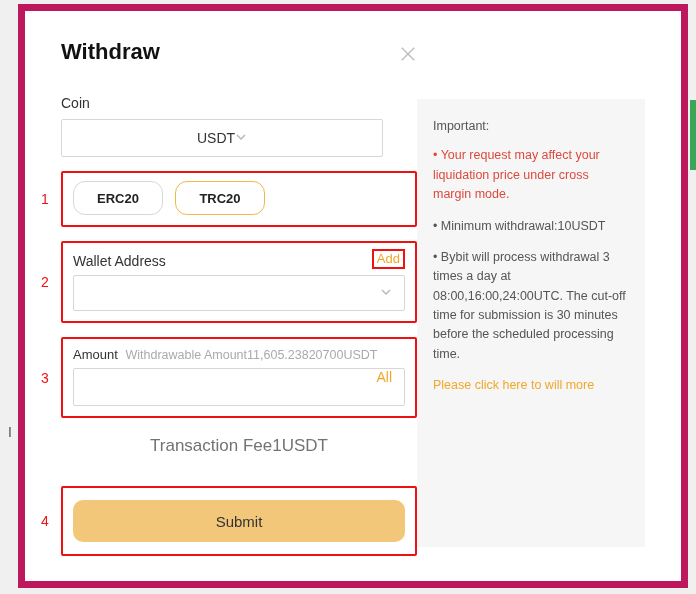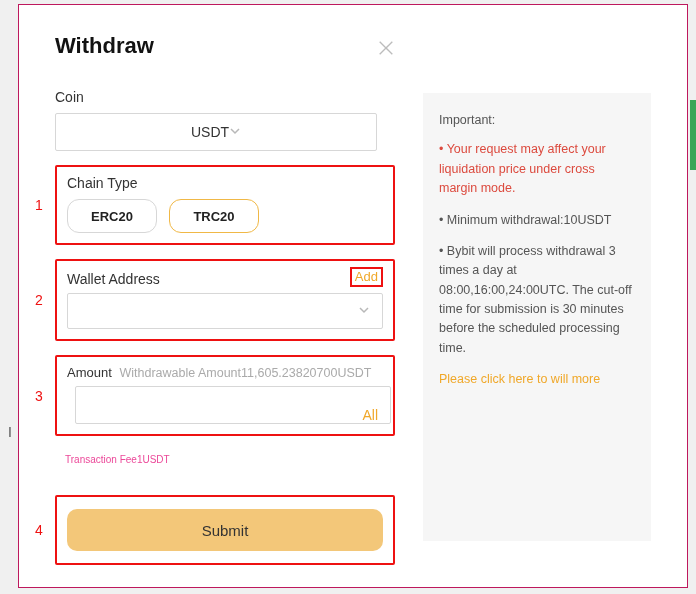--- a/index.html
+++ b/index.html
@@ -31,24 +31,23 @@
     font-size: 14px;
     color: #555;
   }
   .modal {
     position: absolute;
     left: 18px;
     top: 4px;
     right: 8px;
     bottom: 6px;
     background: #fff;
-    border: 1px solid #be185d;
+    border: 7px solid #be185d;
     padding: 28px 36px 34px 36px;
     display: flex;
-    gap: 28px;
   }
   .left-col {
     flex: 1;
     position: relative;
   }
   .title {
     font-size: 22px;
     font-weight: 700;
     color: #121212;
     margin-bottom: 30px;
@@ -160,36 +159,35 @@
     font-size: 12.5px;
     margin-left: 4px;
     margin-top: 34px;
   }
   .amount-input {
     width: 100%;
     height: 38px;
     border: 1px solid #d7d7d7;
     border-radius: 2px;
     display: flex;
-    align-items: flex-end;
+    align-items: flex-start;
     justify-content: flex-end;
     padding: 0 12px;
     background: #fff;
-    margin-left: 8px;
   }
   .all-link {
     color: #f0a82a;
     font-size: 14px;
     cursor: pointer;
   }
   .fee-row {
     display: flex;
-    justify-content: flex-start;
-    font-size: 10px;
-    color: #ec4899;
+    justify-content: center;
+    font-size: 17px;
+    color: #737373;
     padding: 4px 10px 0 10px;
     margin-bottom: 30px;
   }
   .submit-wrap {
     border: 2px solid #e11;
     border-radius: 2px;
     padding: 12px 10px;
     position: relative;
   }
   .submit-btn {
@@ -260,21 +258,20 @@
         <span class="chev">
           <svg viewBox="0 0 12 12">
               <polyline points="2,4 6,8 10,4" fill="none" stroke="#b8b8b8" stroke-width="1.5"></polyline>
             </svg>
         </span>
       </div>
     </div>
 
     <div class="redbox group">
       <div class="annot">1</div>
-      <div class="label">Chain Type</div>
       <div class="chain-row">
         <div class="chain-btn">ERC20</div>
         <div class="chain-btn selected">TRC20</div>
       </div>
     </div>
 
     <div class="redbox group" style="padding-top:6px;">
       <div class="annot">2</div>
       <div class="wallet-head">
         <div class="label" style="margin-bottom:0">Wallet Address</div>

